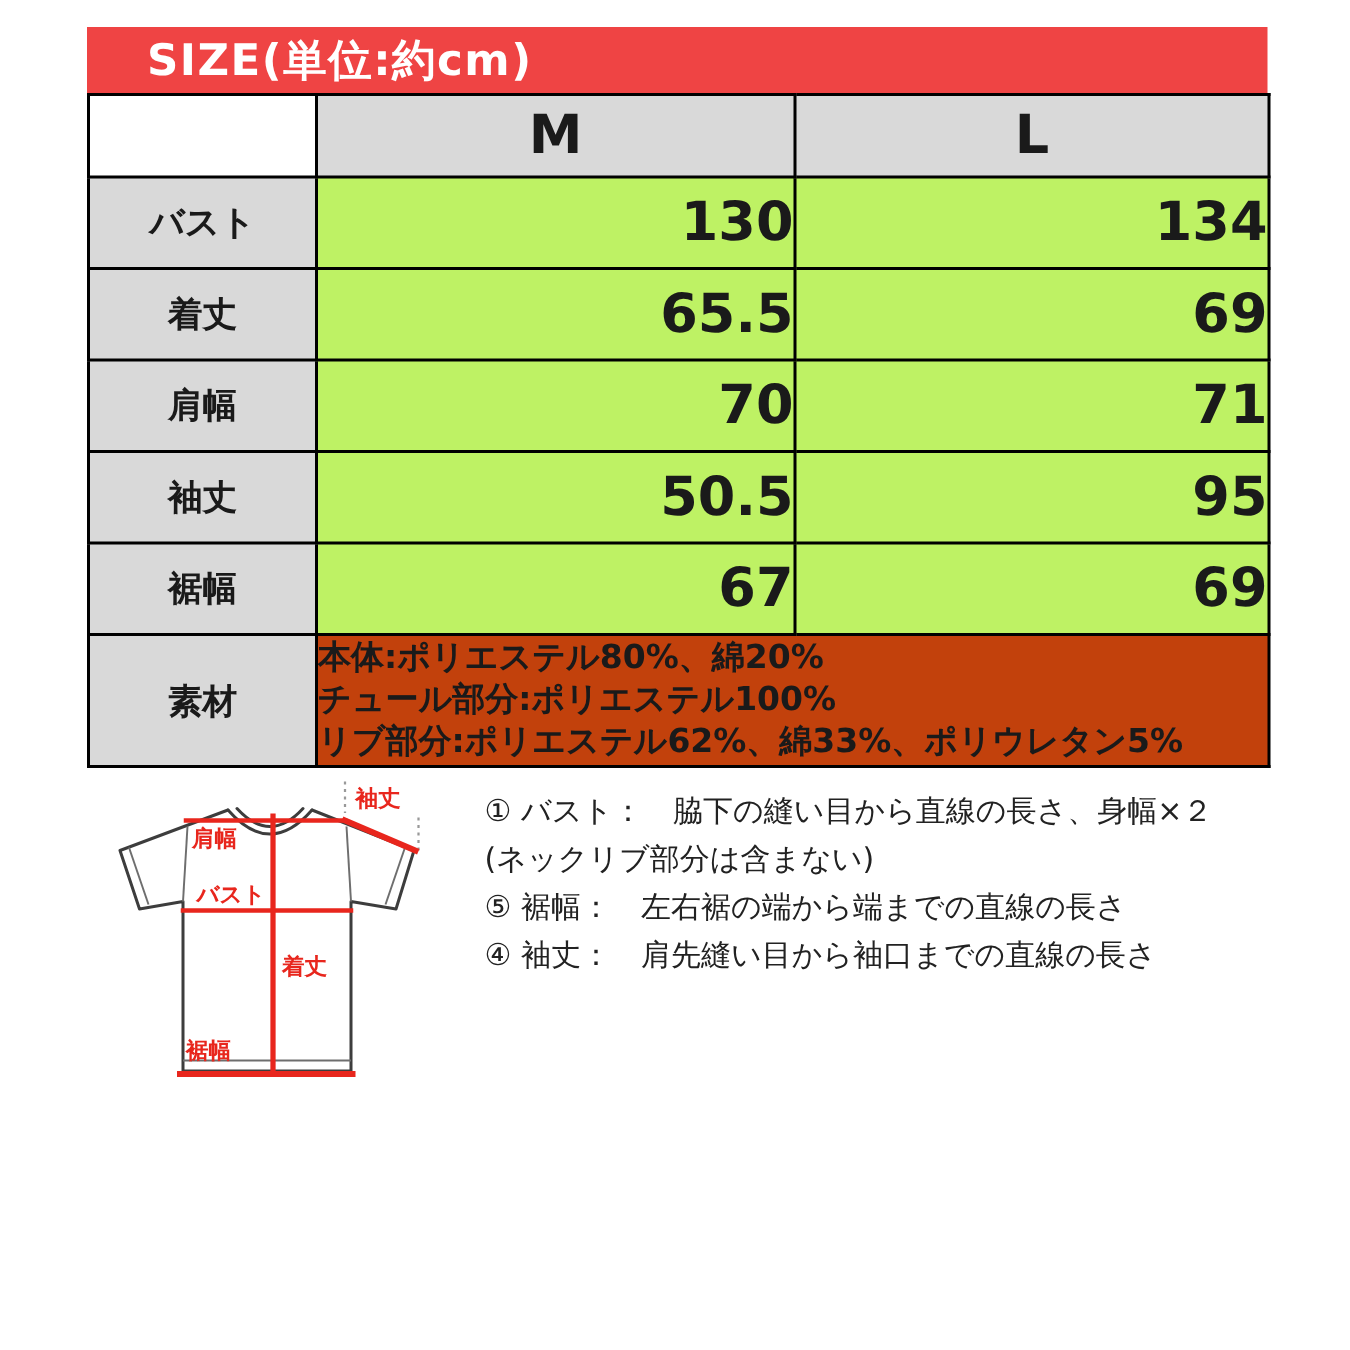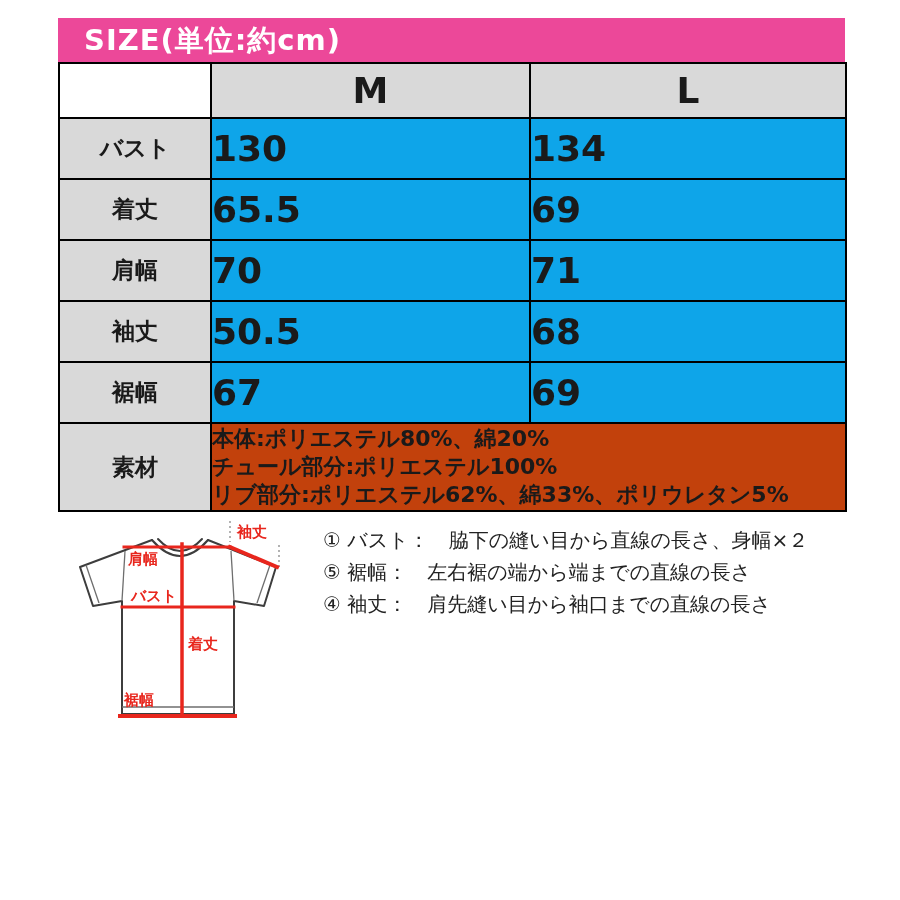--- a/index.html
+++ b/index.html
@@ -1,26 +1,26 @@
 <!DOCTYPE html>
 <html><head>
 <meta charset="utf-8">
 <style>
   html,body{margin:0;padding:0;background:#ffffff;width:900px;height:900px;overflow:hidden;}
   body{font-family:"DejaVu Sans","Liberation Sans",sans-serif;color:#1a1a1a;}
   .page{position:absolute;left:58px;top:18px;width:787px;}
-  .title-bar{background:#ec4899;color:#ffffff;height:44px;line-height:44px;
-    font-size:29px;font-weight:bold;padding-left:26px;letter-spacing:1px;box-sizing:border-box;}
+  .title-bar{background:#ef4444;color:#ffffff;height:44px;line-height:44px;
+    font-size:29px;font-weight:bold;padding-left:40px;letter-spacing:1px;box-sizing:border-box;}
   table.size-table{border-collapse:collapse;width:787px;table-layout:fixed;}
   table.size-table td,table.size-table th{border:2px solid #000000;box-sizing:border-box;padding:0;}
   col.c-label{width:152px;}col.c-m{width:319px;}col.c-l{width:316px;}
   tr.head th{height:55px;background:#d9d9d9;font-size:36px;font-weight:600;text-align:center;}
   tr.head td.corner{background:#ffffff;}
   td.lbl{background:#d9d9d9;text-align:center;font-size:23px;font-weight:600;height:61px;}
-  td.val{background:#0ea5e9;text-align:left;font-size:36px;font-weight:600;height:61px;margin-left:43px;}
+  td.val{background:#bef264;text-align:right;font-size:36px;font-weight:600;height:61px;margin-left:43px;}
   tr.material td.lbl{height:88px;}
   td.mat{background:#c2410c;font-size:22px;font-weight:600;line-height:1.27;
     padding:4px 2px 4px 7px;white-space:nowrap;overflow:hidden;}
   .notes{margin-top:13px;padding-left:4px;}
   .note{font-size:21px;line-height:30px;font-weight:600;color:#1a1a1a;white-space:nowrap;}
   .note.red{color:#e8261d;}
   .note.indent{padding-left:22px;}
   .bottom{display:flex;margin-top:6px;}
   .diagram-wrap{width:262px;flex:0 0 262px;}
   .legend{margin-left:3px;padding-top:6px;}
@@ -59,21 +59,21 @@
         <td class="val">69</td>
       </tr>
       <tr>
         <td class="lbl">肩幅</td>
         <td class="val">70</td>
         <td class="val">71</td>
       </tr>
       <tr>
         <td class="lbl">袖丈</td>
         <td class="val">50.5</td>
-        <td class="val">68</td>
+        <td class="val">95</td>
       </tr>
       <tr>
         <td class="lbl">裾幅</td>
         <td class="val">67</td>
         <td class="val">69</td>
       </tr>
       <tr class="material">
         <td class="lbl">素材</td>
         <td class="mat" colspan="2">
           <div>本体:ポリエステル80%、綿20%</div>
@@ -119,18 +119,19 @@
           <text x="70" y="46">肩幅</text>
           <text x="179" y="19">袖丈</text>
           <text x="73" y="83">バスト</text>
           <text x="130" y="131">着丈</text>
           <text x="66" y="187">裾幅</text>
         </g>
       </svg>
     </div>
     <div class="legend">
       <div class="legend-line">① バスト：　脇下の縫い目から直線の長さ、身幅×２</div>
+      <div class="legend-line">(ネックリブ部分は含まない)</div>
       <div class="legend-line">⑤ 裾幅：　左右裾の端から端までの直線の長さ</div>
       <div class="legend-line">④ 袖丈：　肩先縫い目から袖口までの直線の長さ</div>
     </div>
   </div>
 
 </div>
 
 </body></html>

